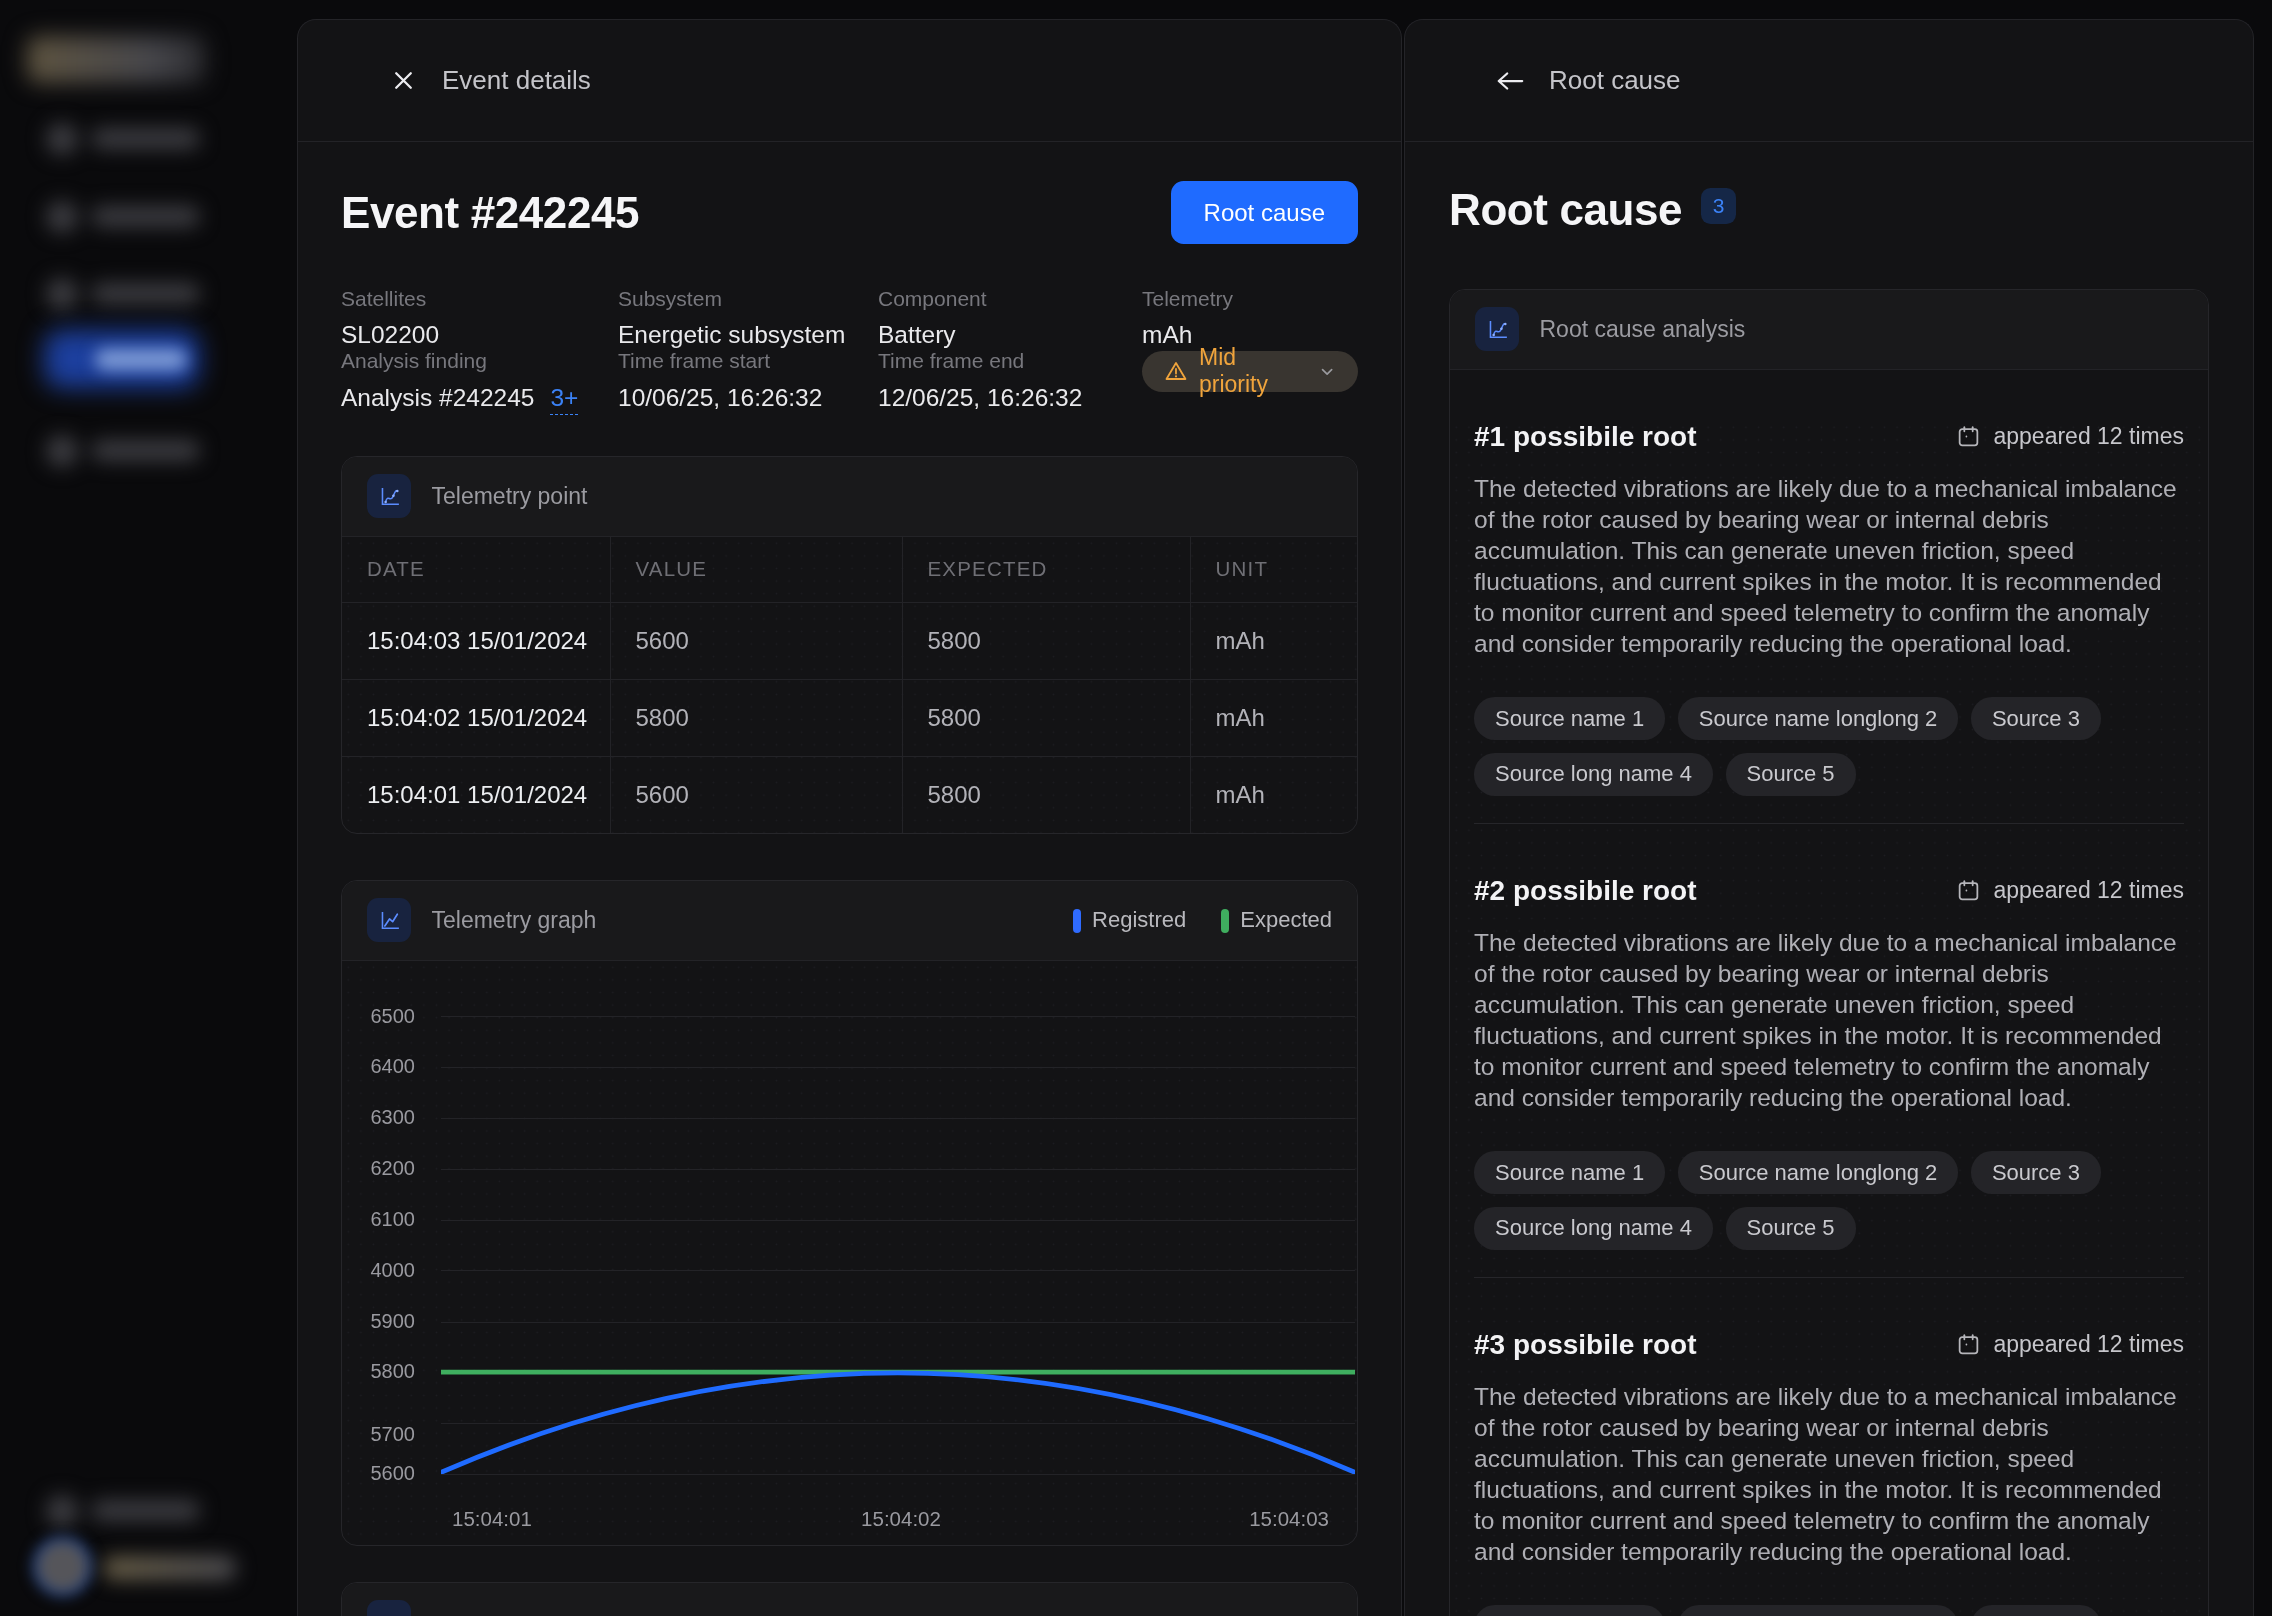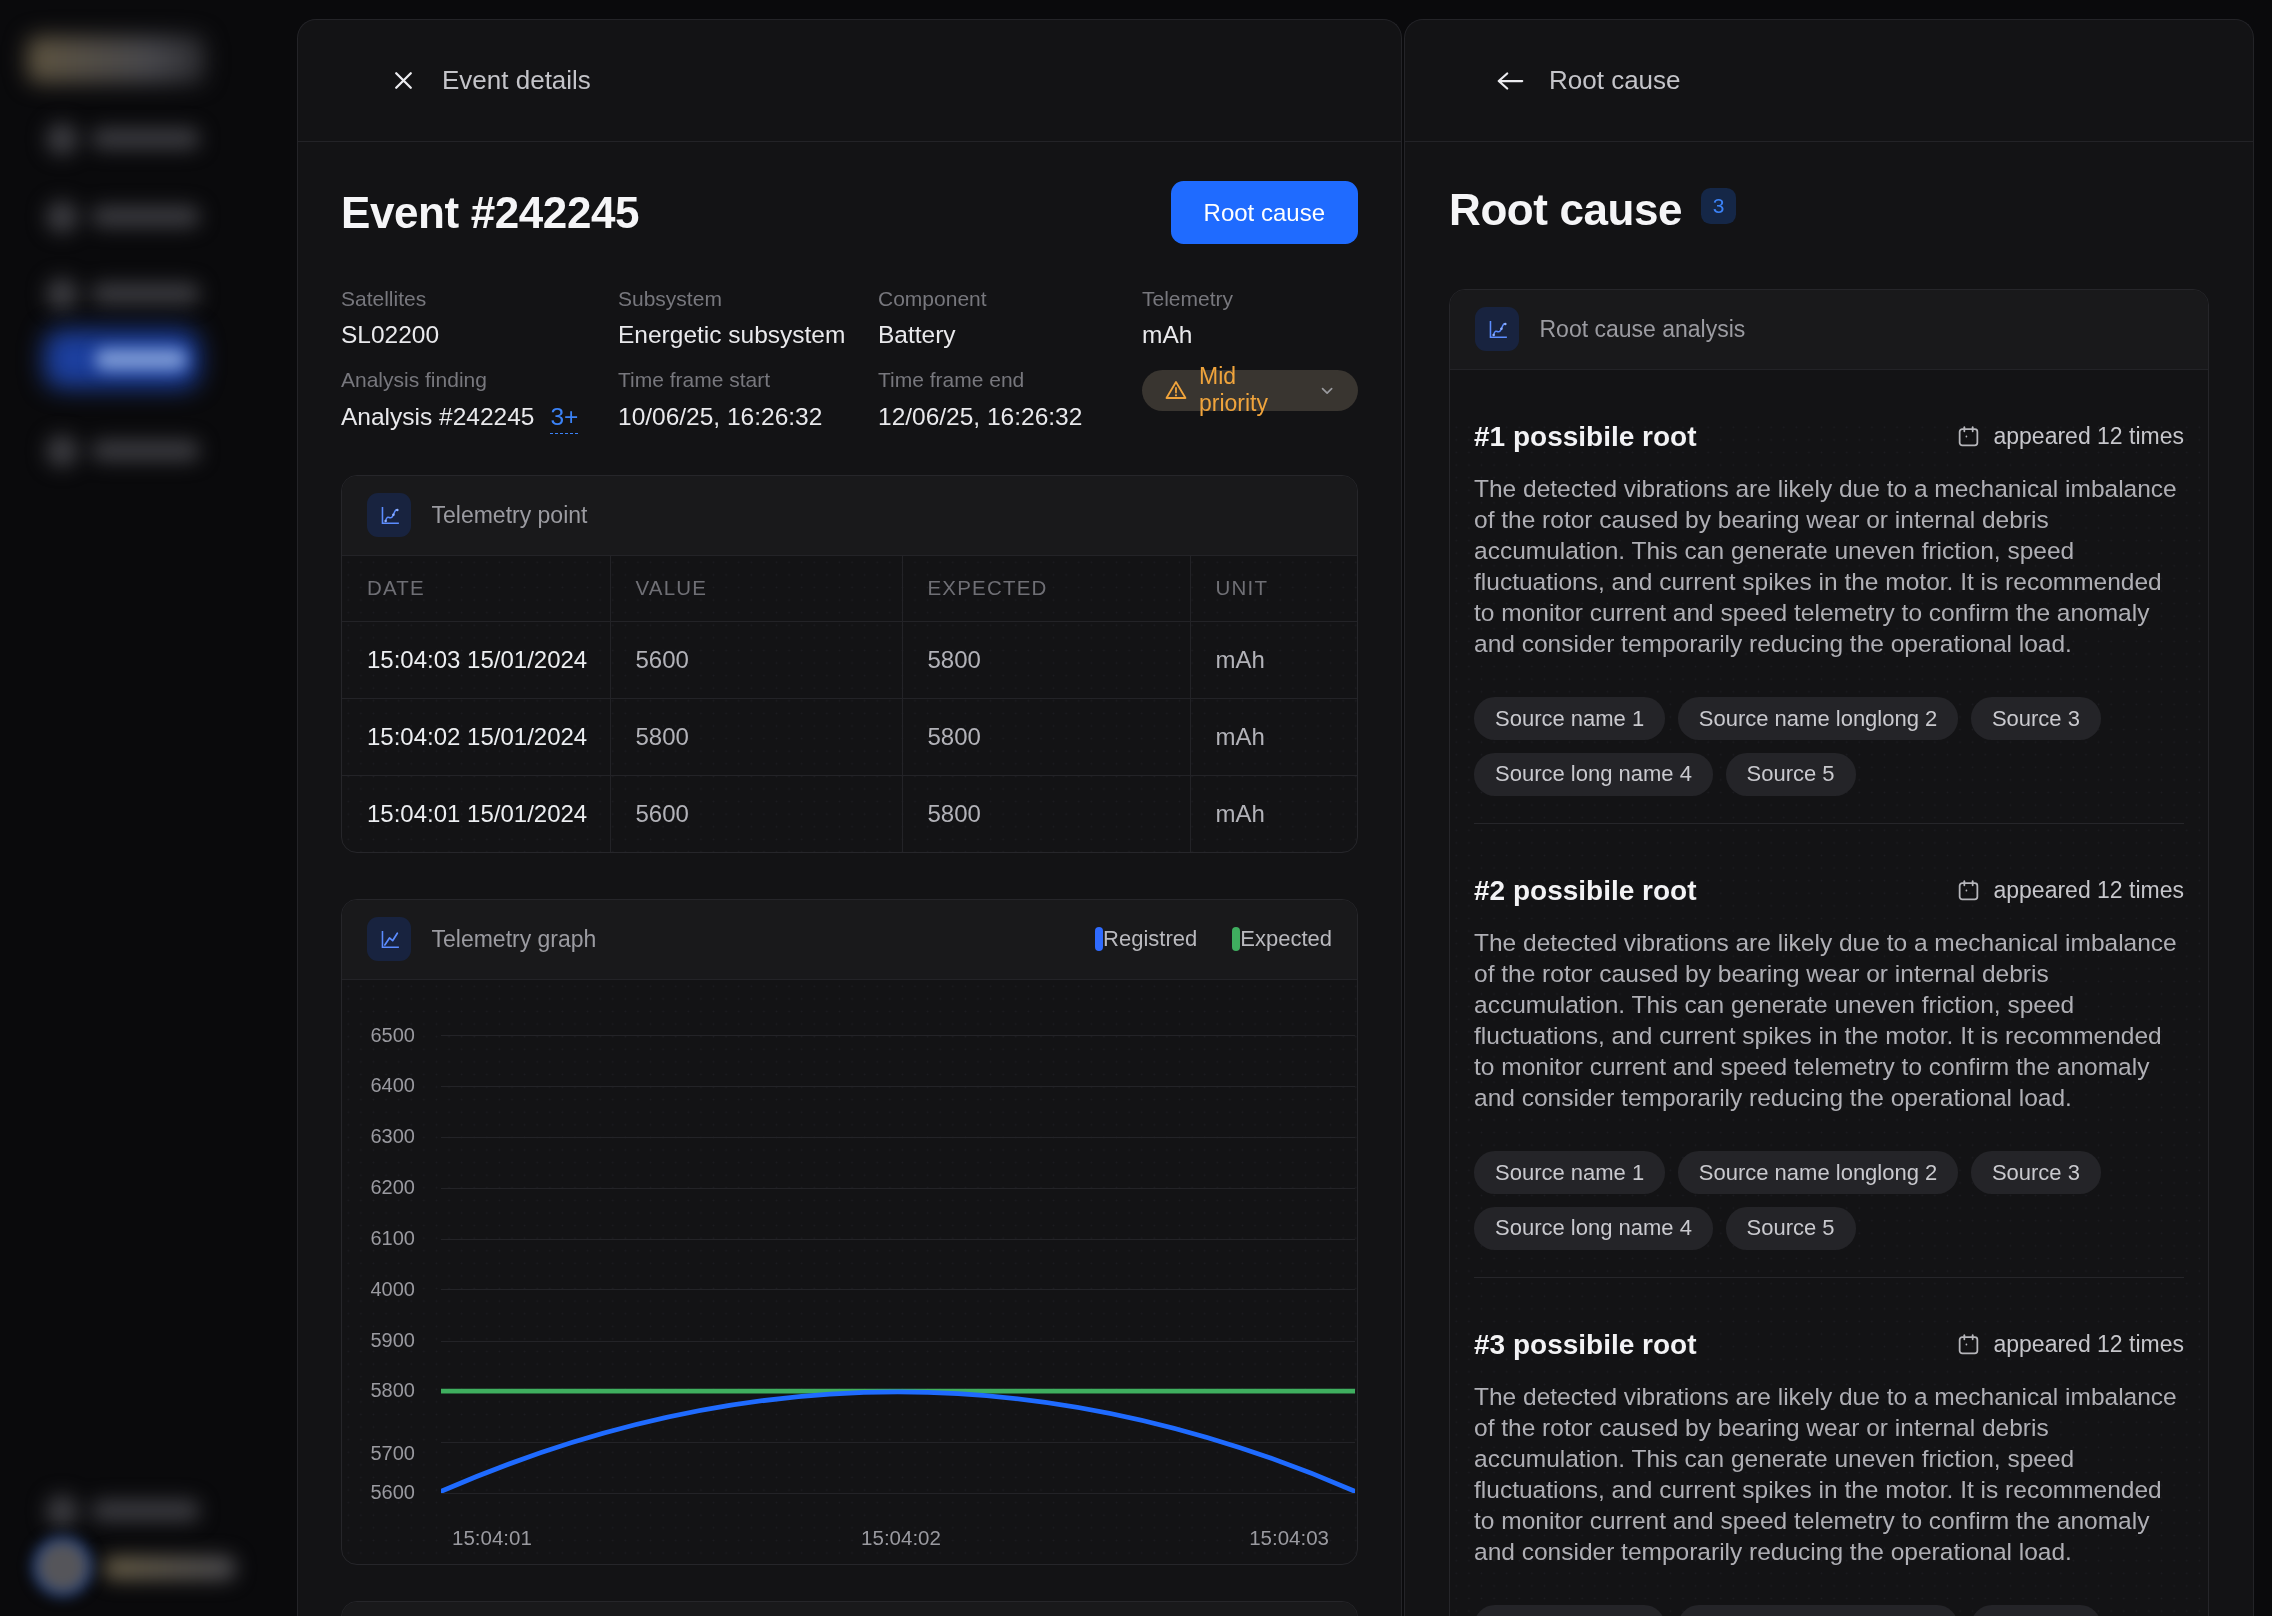--- a/index.html
+++ b/index.html
@@ -28,21 +28,21 @@
   .panel-header .ph-title { font-size:26px; color:#c4c4c9; }
   .icon-btn { width:30px; height:30px; display:flex; align-items:center; justify-content:center; cursor:pointer; }
 
   .panel-body { padding:39px 43px 0 43px; }
 
   
   .title-row { display:flex; align-items:center; justify-content:space-between; }
   h1.big-title { font-size:44px; font-weight:700; color:#f5f5f7; letter-spacing:-0.4px; }
   .primary-btn { height:63px; padding:0 33px; border:none; border-radius:12.6px; background:#1f6bff; color:#ffffff; font-size:24px; font-family:inherit; cursor:pointer; }
 
-  .fields-grid { display:grid; grid-template-columns:277px 260px 264px 1fr; row-gap:19px; margin-top:43px; }
+  .fields-grid { display:grid; grid-template-columns:277px 260px 264px 1fr; margin-top:43px; }
   .field .f-label { font-size:21px; color:#77777d; margin-bottom:10.3px; }
   .field .f-value { font-size:24.5px; color:#e9e9ec; display:flex; align-items:baseline; }
   .f-link { color:#3b82f6; margin-left:16px; border-bottom:1.6px dashed #3b82f6; padding-bottom:2.4px; cursor:pointer; }
 
   .priority-cell { display:flex; align-items:flex-start; }
   .priority-pill { margin-top:1.6px; display:inline-flex; align-items:center; gap:11px; height:41px; padding:0 22px; border-radius:25px; background:#393530; cursor:pointer; }
   .priority-pill .p-label { font-size:23px; color:#f0a43c; }
 
   
   .card { border:0.8px solid #26262a; border-radius:16px; margin-top:41px; overflow:hidden; }
@@ -56,21 +56,21 @@
   .tp-table th, .tp-table td { text-align:left; padding:20.5px 16px 20.5px 25px; }
   .tp-table th { font-size:20.5px; font-weight:400; letter-spacing:1.2px; color:#6f6f75; }
   .tp-table th:nth-child(1){ width:268px; } .tp-table th:nth-child(2){ width:292px; } .tp-table th:nth-child(3){ width:288px; }
   .tp-table th + th, .tp-table td + td { border-left:0.8px solid #232327; }
   .tp-table tbody tr { border-top:0.8px solid #232327; }
   .tp-table td { font-size:24px; color:#b2b2b8; padding-top:24px; padding-bottom:24px; }
   .tp-table td:first-child { color:#eceef1; }
 
   
   .legend { margin-left:auto; display:flex; align-items:center; gap:35px; }
-  .legend-item { display:flex; align-items:center; }
+  .legend-item { display:flex; align-items:flex-end; gap:11px; }
   .legend-swatch { width:8px; height:24px; border-radius:4px; }
   .legend-label { font-size:22px; color:#b9b9be; }
   .plot { position:relative; height:584px; }
   .gl { position:absolute; left:99px; right:1.6px; height:0.8px; background:#232327; }
   .ylab { position:absolute; left:0; width:73px; text-align:right; font-size:20px; color:#9a9aa0; height:25px; line-height:25px; }
   .xlab { position:absolute; top:546px; font-size:20.5px; color:#9a9aa0; }
   .plot svg.series { position:absolute; left:99px; top:55px; width:calc(100% - 101px); height:458px; }
 
   
   .chat-card { margin-top:36px; height:158px; }

